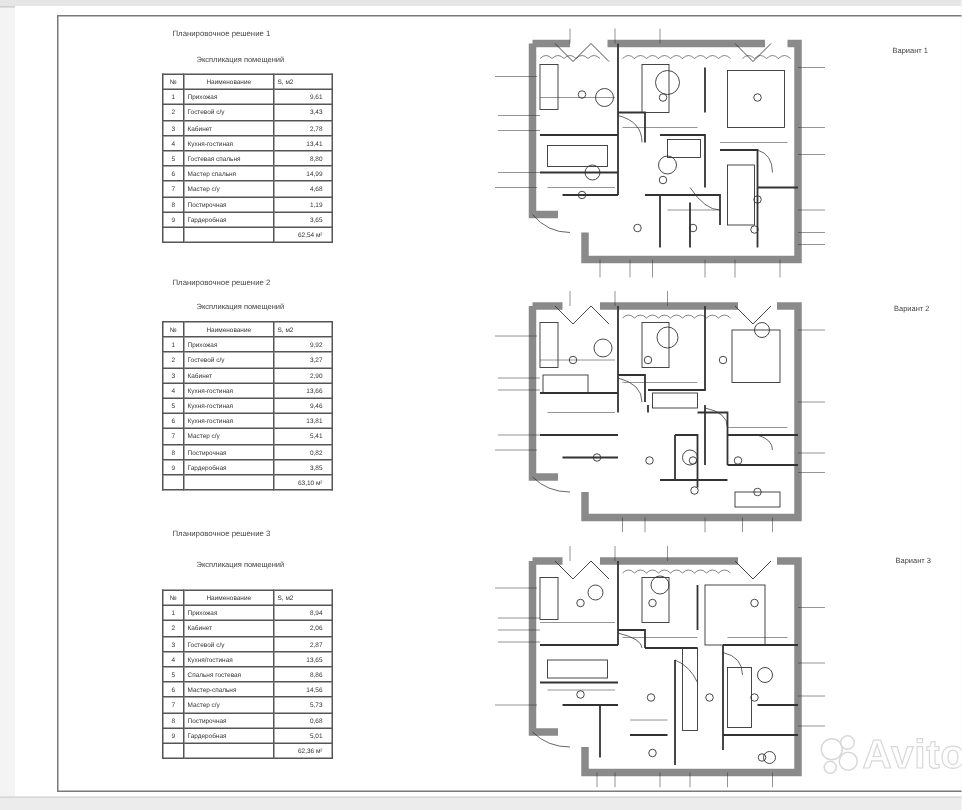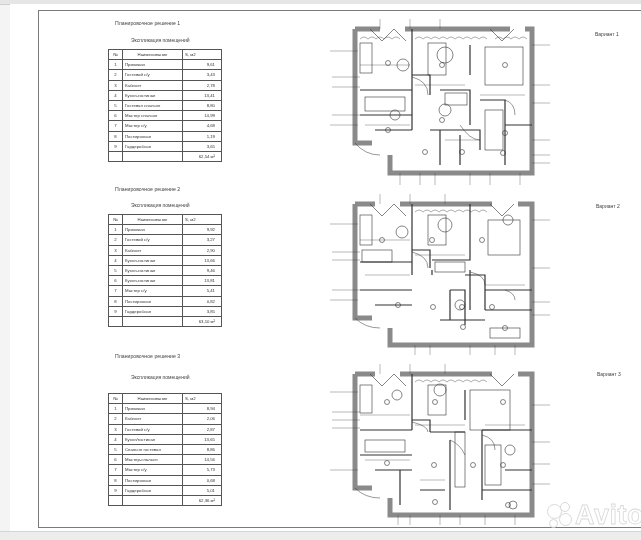--- a/index.html
+++ b/index.html
@@ -12,21 +12,21 @@
   .sub-title{position:absolute;font-size:5px;color:#444;white-space:nowrap;}
   table.expl{position:absolute;border-collapse:collapse;font-size:4.3px;color:#333;}
   table.expl td{border:0.7px solid #555;height:9.2px;padding:0 2px;white-space:nowrap;}
   table.expl td.num{width:9px;text-align:center;}
   table.expl td.name{width:55px;}
   table.expl td.area{width:30px;text-align:right;padding-right:6px;}
   table.expl tr.head td.name{text-align:center;}
   table.expl tr.head td.area{text-align:left;padding-left:2px;}
   .variant{position:absolute;font-size:5px;color:#444;white-space:nowrap;}
   .plan{position:absolute;}
-  .watermark{position:absolute;left:545px;top:498px;width:96px;height:34px;opacity:0.85;text-decoration:underline;}
+  .watermark{position:absolute;left:545px;top:486px;width:96px;height:34px;opacity:0.85;text-decoration:underline;}
   .wm-text{position:absolute;left:30px;top:2px;font-size:27px;font-weight:bold;color:#fff;-webkit-text-stroke:0.8px #d2d2d2;letter-spacing:0.5px;}
   .wm-dot{position:absolute;border-radius:50%;background:#fff;border:0.8px solid #d2d2d2;}
 </style>
 </head>
 <body>
 
 <div class="topbar"></div>
 <div class="page"></div>
 <div class="frame"></div>
 

